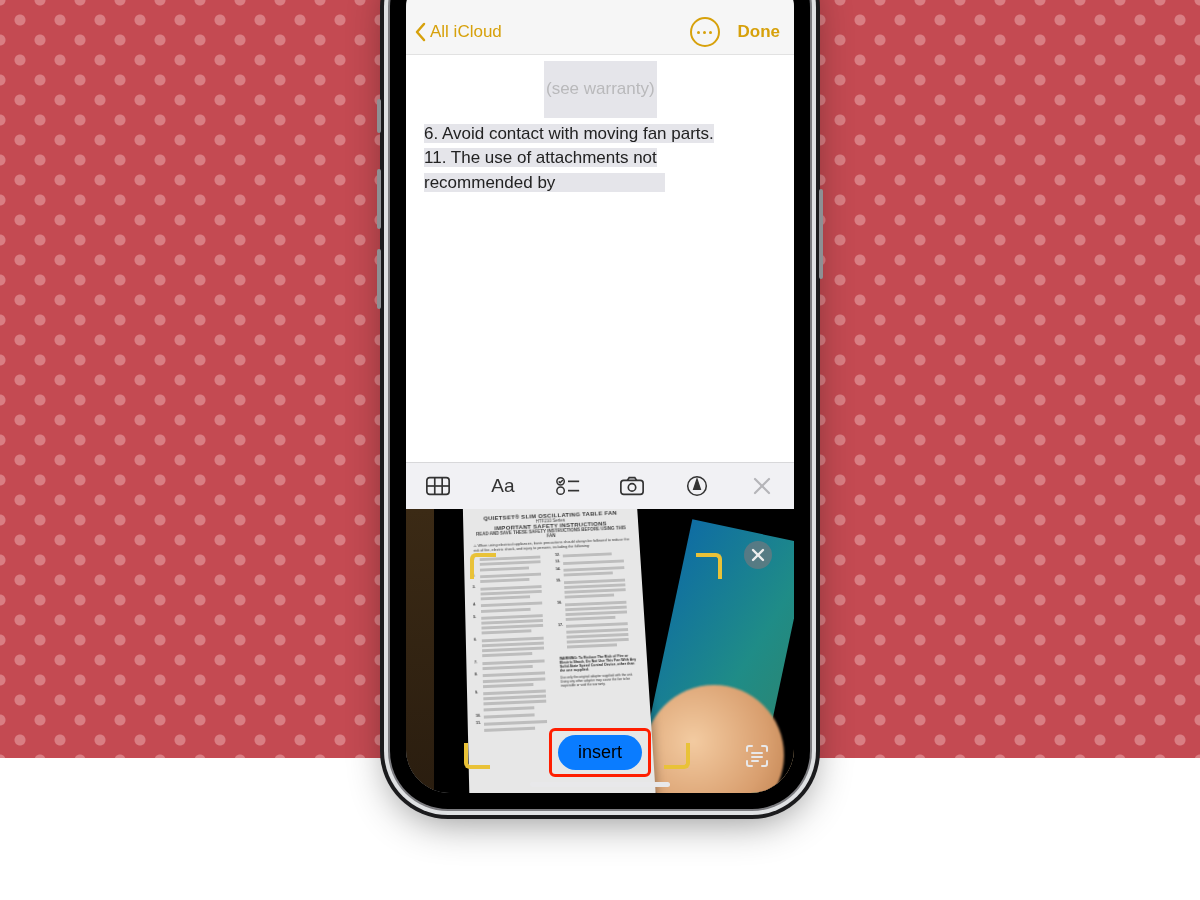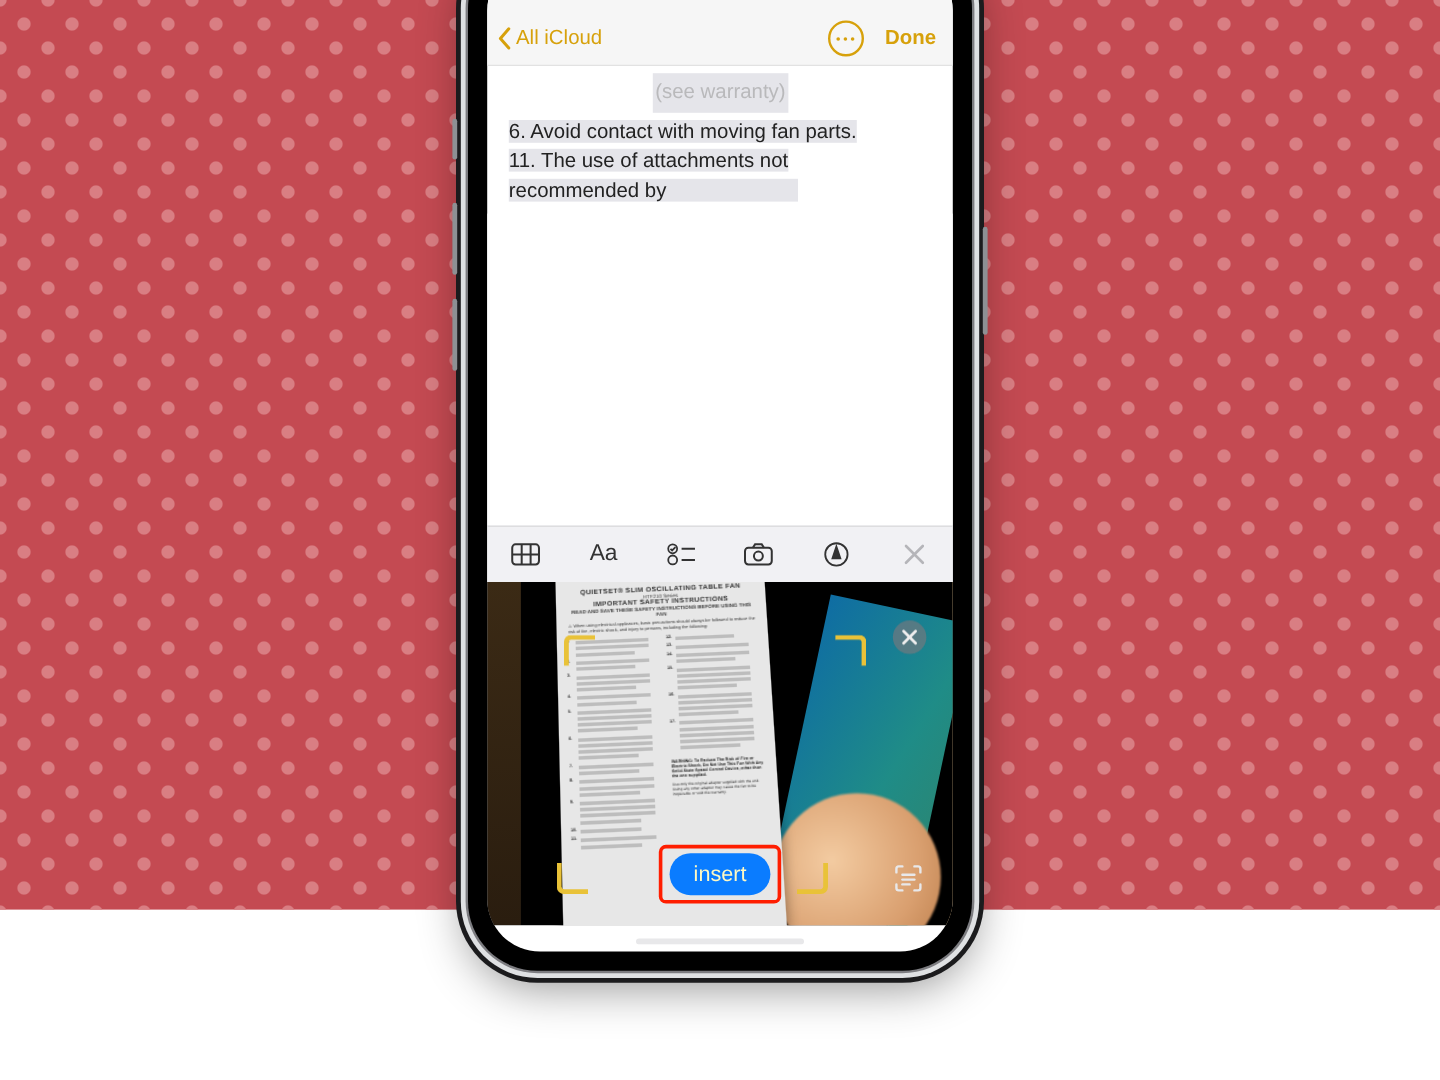--- a/index.html
+++ b/index.html
@@ -219,21 +219,21 @@
 
   .insert-wrap {
     position:absolute; left:50%; bottom:18px;
     transform:translateX(-50%);
     border:3px solid #ff1e00;
     border-radius:6px;
     padding:4px 6px;
   }
   .insert {
     background:#0a7cff;
-    color:#fef9c3;
+    color:#000000;
     font-size:18px; font-weight:500;
     padding:7px 20px;
     border-radius:20px;
     cursor:pointer;
   }
 
   
   .home-ind {
     position:absolute; bottom:6px; left:50%; transform:translateX(-50%);
     width:140px; height:5px; background:#e8e8ea; border-radius:3px;
@@ -295,21 +295,21 @@
                 <span></span>
                 <span></span>
                 <span></span>
               </div>
           </div>
           <span class="done">Done</span>
         </div>
       </div>
 
       <div class="note">
-        <div class="faded" style="display:inline-block;padding:4px 2px;margin-left:120px;margin-bottom:4px;">(see warranty)</div>
+        <div class="faded" style="display:inline-block;padding:16px 2px;margin-left:120px;margin-bottom:4px;">(see warranty)</div>
         <div><span class="hl">6. Avoid contact with moving fan parts.</span></div>
         <div><span class="hl">11. The use of attachments not</span></div>
         <div><span class="hl" style="padding-right:110px;">recommended by</span></div>
       </div>
       <div class="white-fill"></div>
 
       <div class="toolbar">
         <svg class="icon" viewBox="0 0 28 22">
           <rect x="2" y="2" width="24" height="18" rx="3" stroke-width="1.8"></rect>
           <line x1="2" y1="11" x2="26" y2="11" stroke-width="1.8"></line>

